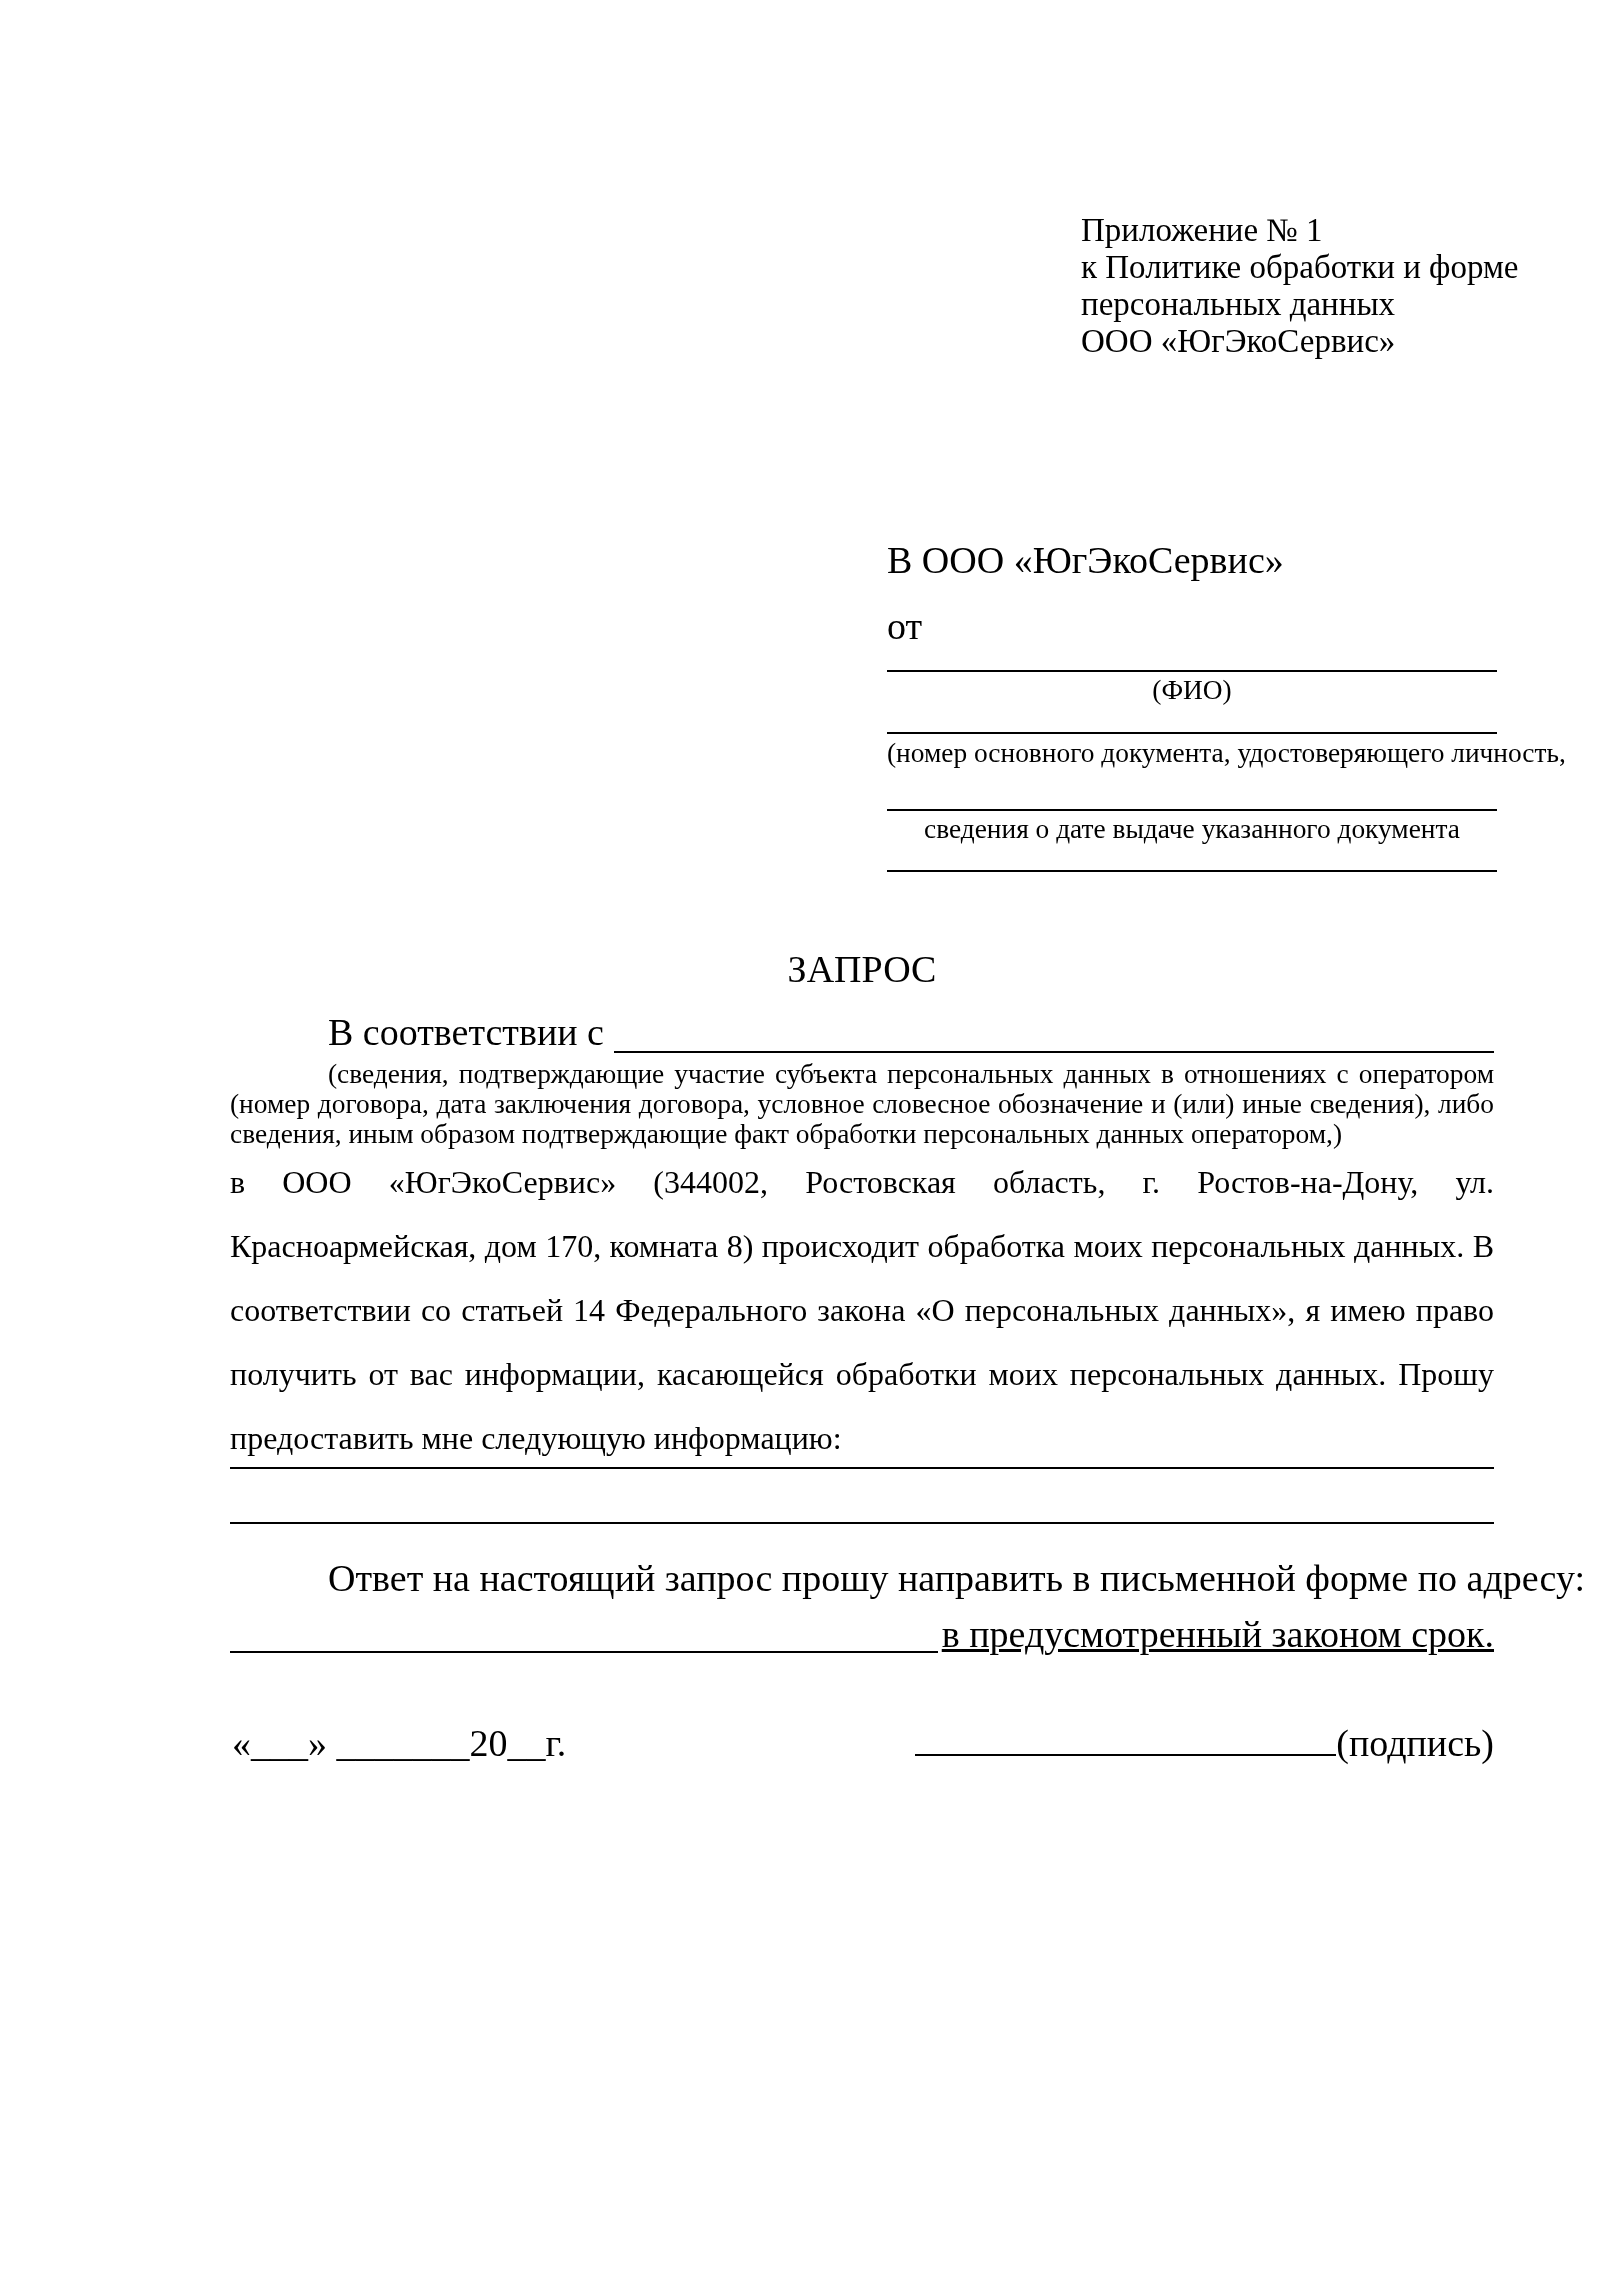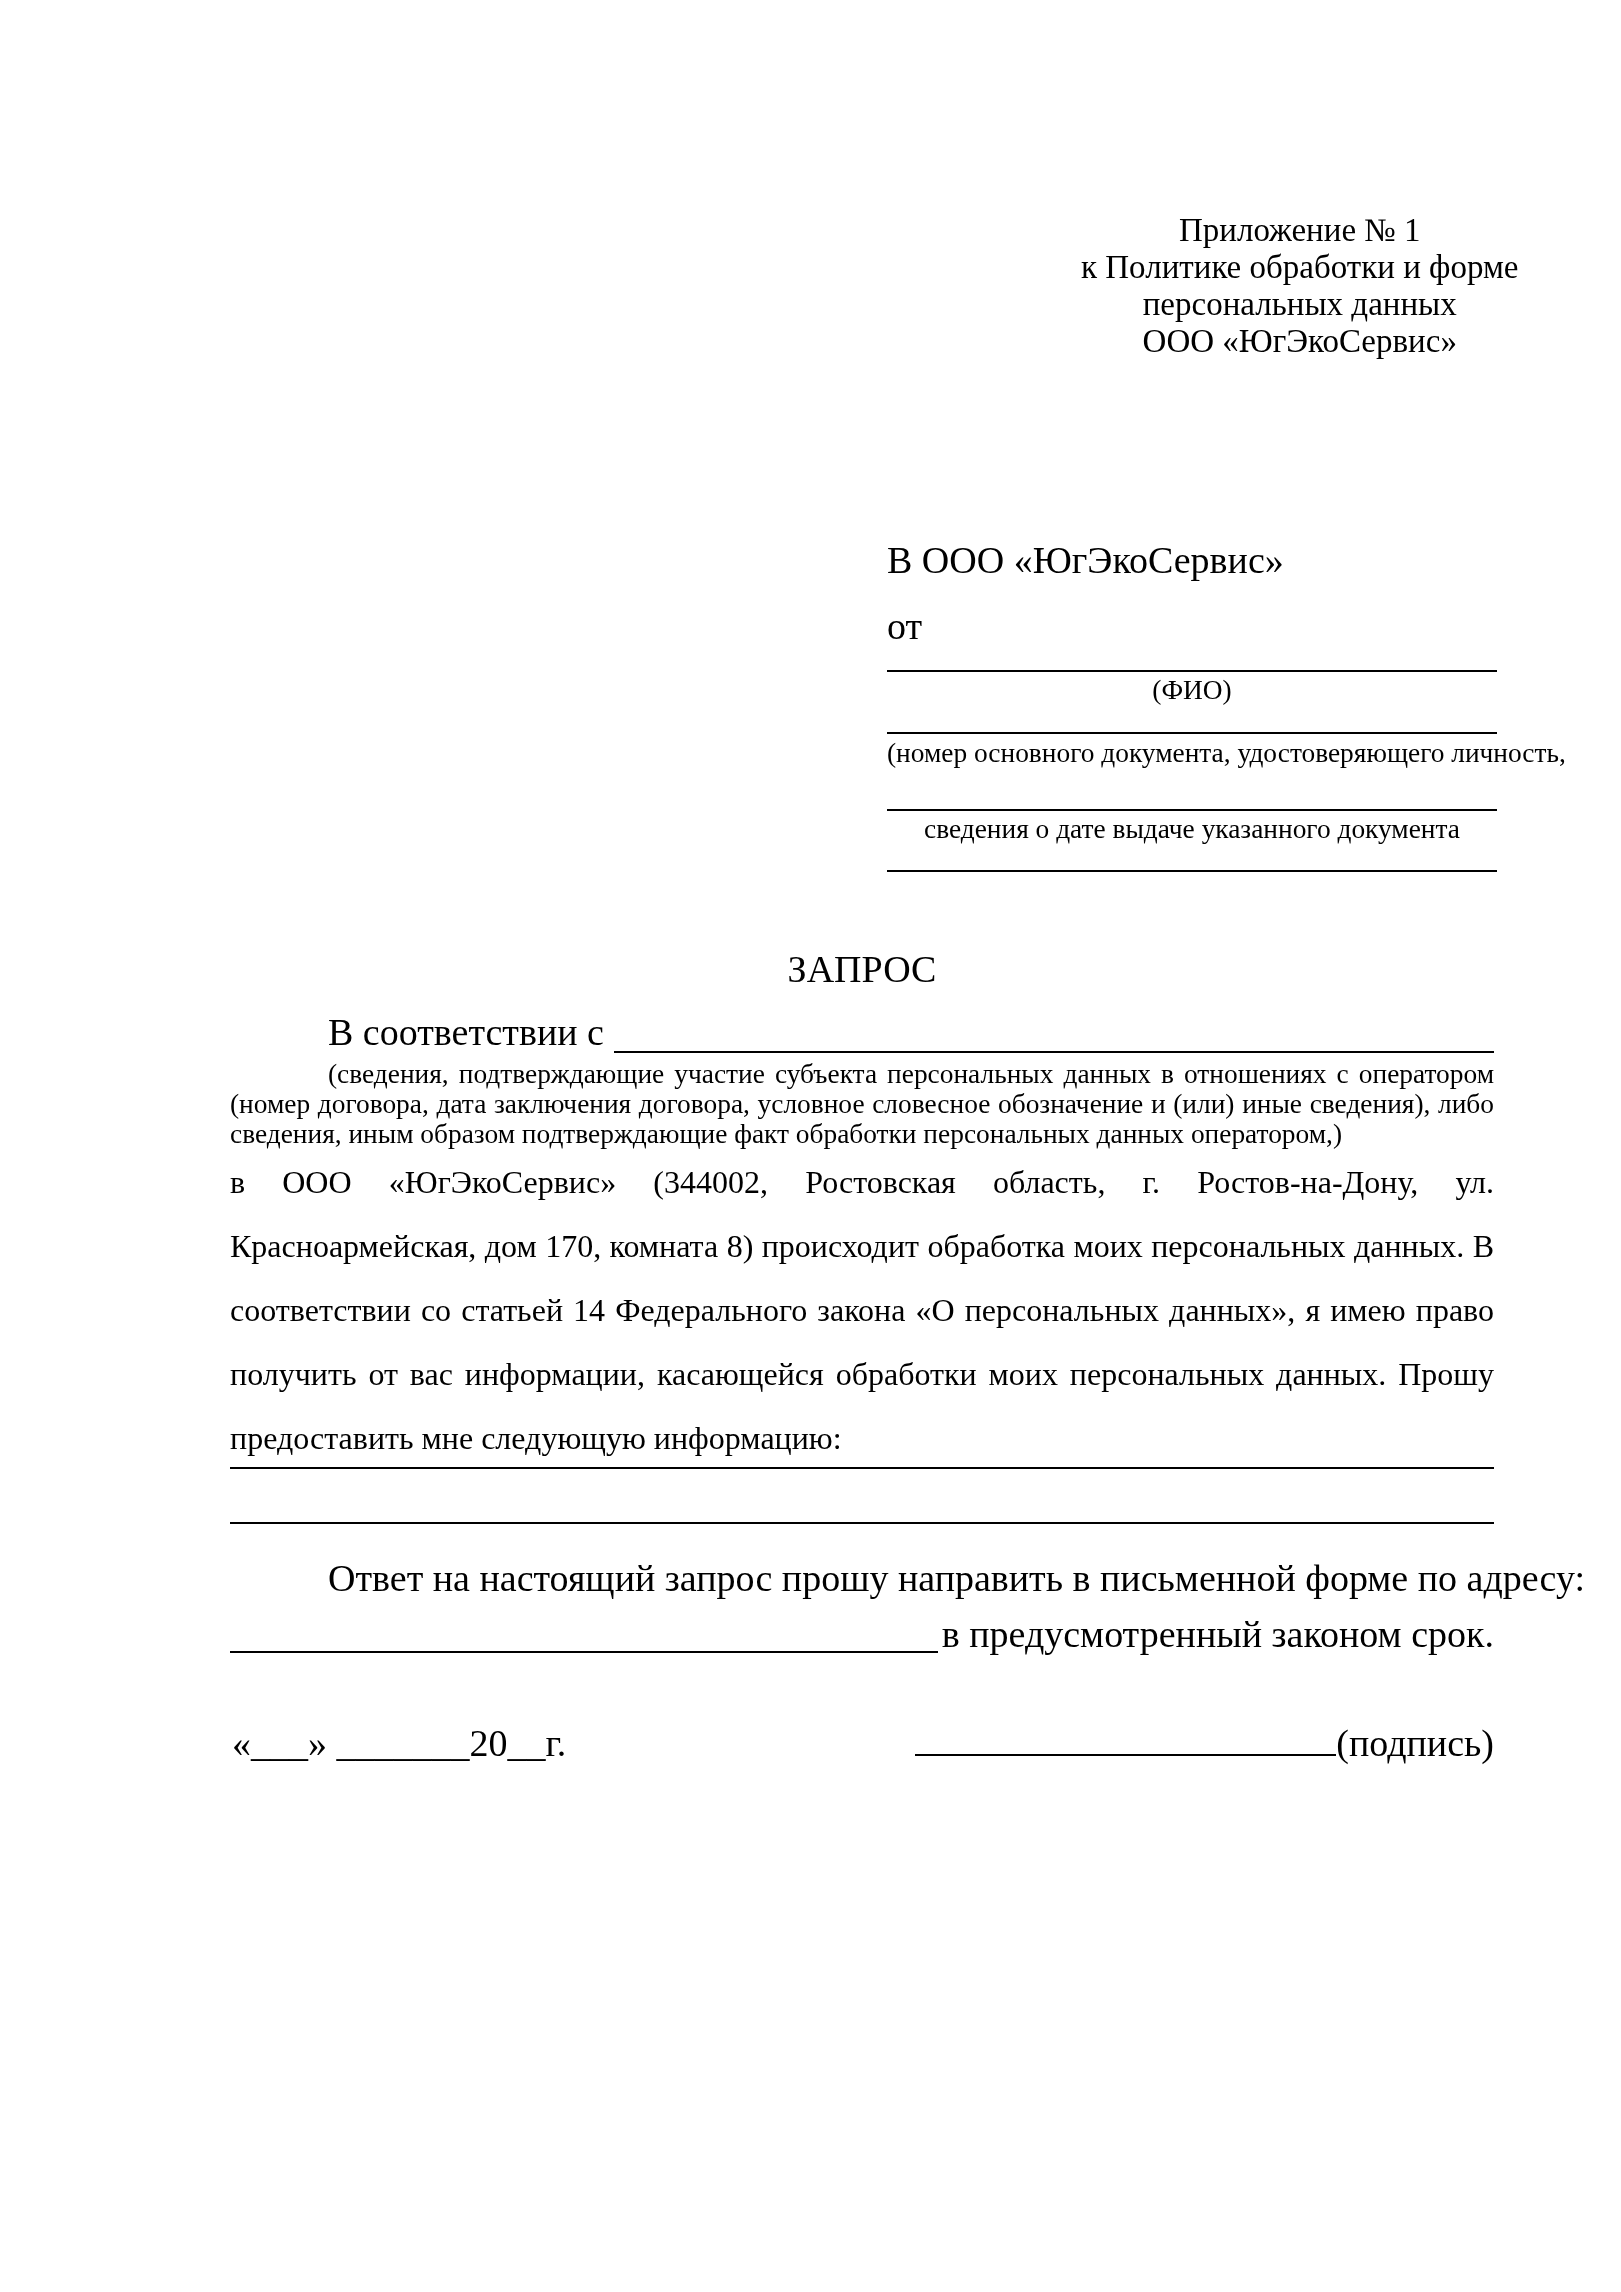--- a/index.html
+++ b/index.html
@@ -5,21 +5,21 @@
   html,body{margin:0;padding:0;background:#e8e8e8;}
   .page{
     position:relative;
     width:1621px;height:2293px;
     margin:0 auto;
     background:#ffffff;
     color:#000000;
     font-family:"Liberation Serif","DejaVu Serif",serif;
     overflow:hidden;
   }
-  .abs{position:absolute;text-align:center;}
+  .abs{position:absolute;}
 
   
   .appendix{left:1081px;top:212px;font-size:33px;line-height:37px;white-space:nowrap;}
 
   
   .doc-title{left:230px;top:402px;width:1264px;text-align:center;font-weight:bold;font-size:43px;line-height:47px;}
 
   
   .addr-to{left:887px;top:538px;font-size:38px;white-space:nowrap;}
   .addr-from{left:887px;top:604px;font-size:38px;white-space:nowrap;}
@@ -34,21 +34,21 @@
 
   .footnote{left:230px;top:1059px;width:1264px;font-size:27.4px;line-height:30px;text-align:justify;text-indent:98px;}
 
   .body-par{left:230px;top:1150px;width:1264px;font-size:32px;line-height:64px;text-align:justify;}
 
   .blank-line{left:230px;width:1264px;height:0;border-top:2.9px solid #000;}
 
   .reply-1{left:230px;top:1556px;width:1264px;font-size:38px;line-height:45px;text-align:justify;text-align-last:justify;text-indent:98px;white-space:nowrap;}
   .reply-2{left:230px;top:1612px;width:1264px;display:flex;align-items:flex-start;font-size:38px;}
   .reply-2 .fill{width:750px;height:39px;border-bottom:2.9px solid #000;}
-  .reply-2 .suffix{flex:1;white-space:nowrap;padding-left:3.9px;}
+  .reply-2 .suffix{flex:1;white-space:nowrap;padding-left:3.9px;text-decoration:underline;}
 
   .footer-date{left:232px;top:1721px;font-size:38px;white-space:nowrap;}
   .footer-sig{left:915px;top:1721px;width:579px;display:flex;align-items:flex-start;font-size:38px;}
   .footer-sig .fill{flex:1;height:33px;border-bottom:2.9px solid #000;}
   .footer-sig .cap{white-space:nowrap;}
 </style>
 </head>
 <body>
 
 <div class="page">

